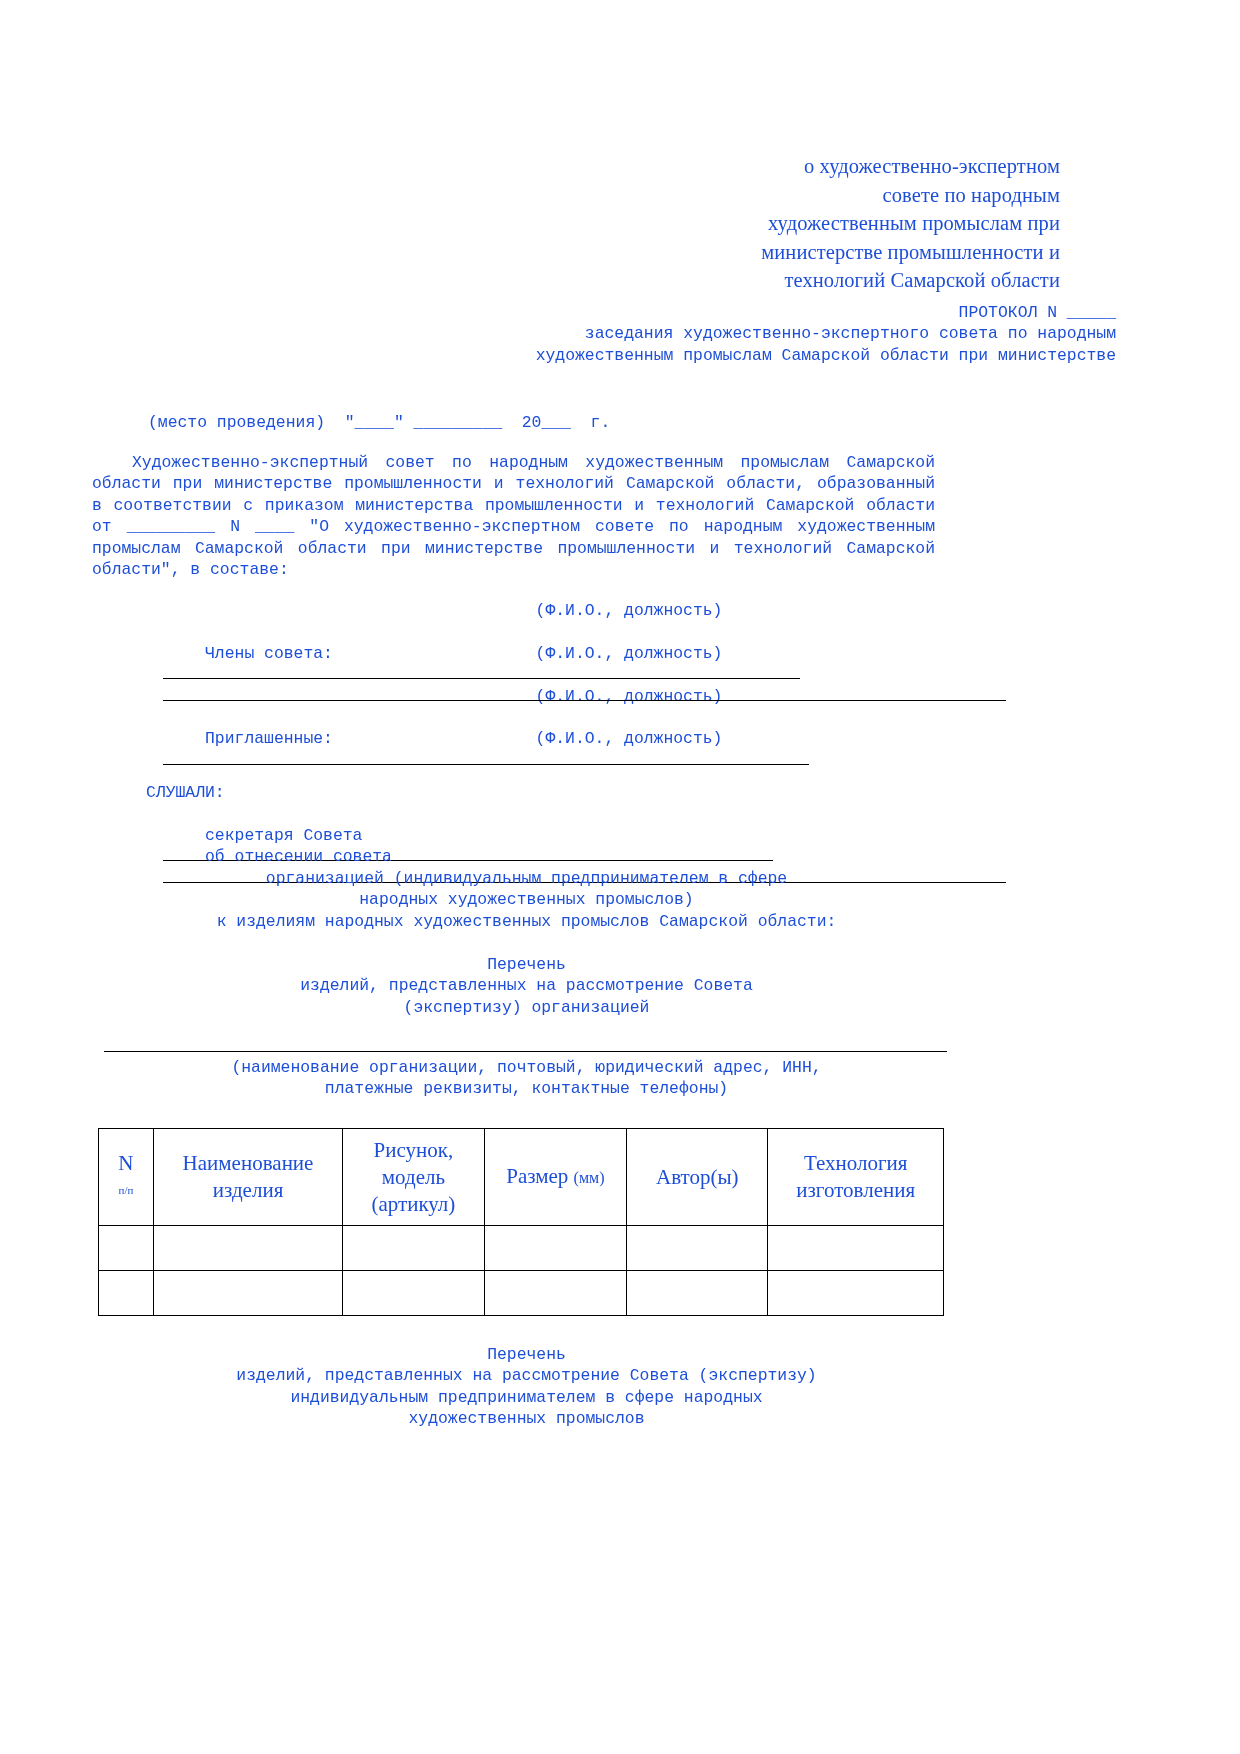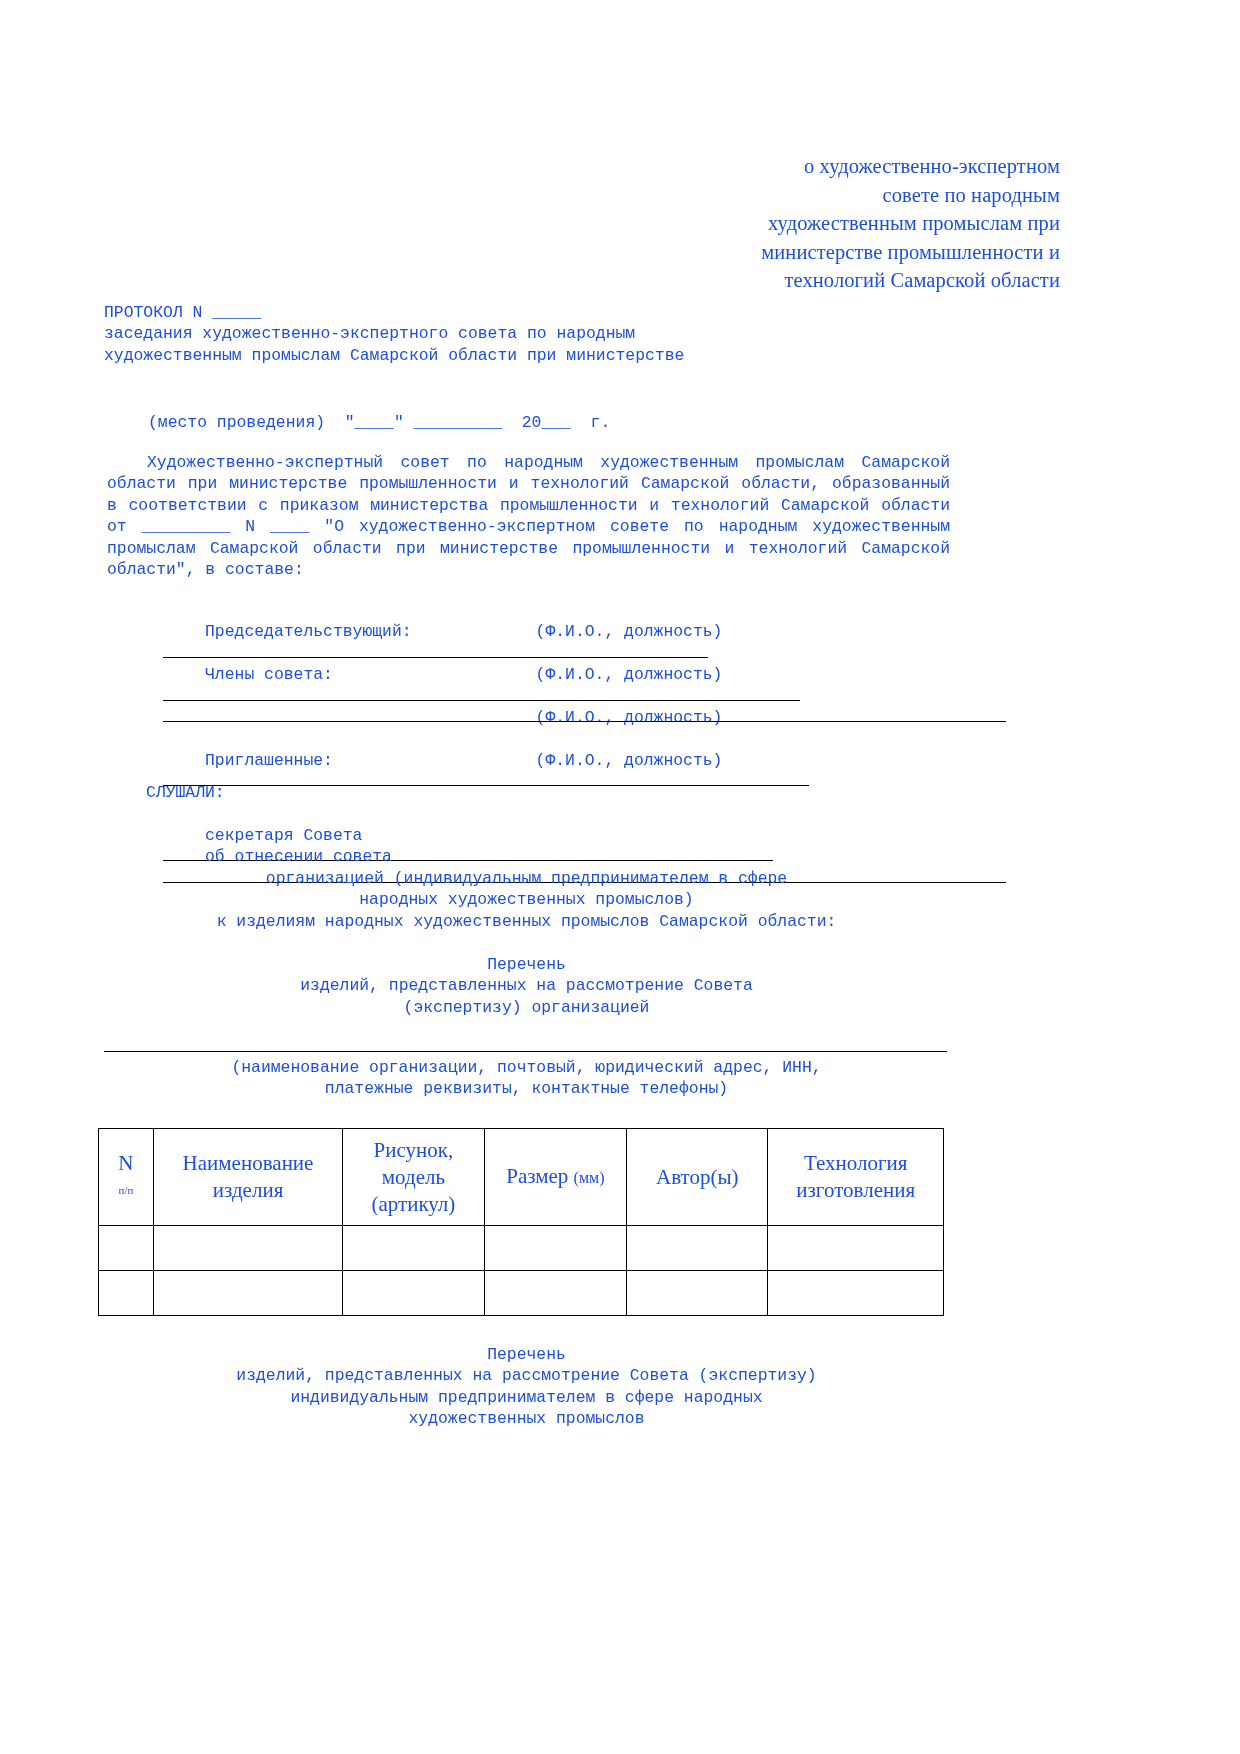--- a/index.html
+++ b/index.html
@@ -35,39 +35,39 @@
   .mono {
     font-family: "Liberation Mono", "DejaVu Sans Mono", monospace;
     font-size: 16.4px;
     line-height: 21.4px;
     letter-spacing: 0px;
   }
 
   .title-block {
     position: absolute;
     top: 286px;
-    left: 104px;
+    left: 96px;
     width: 1020px;
-    text-align: left;
+    text-align: right;
     font-family: Liberation Mono, monospace;
   }
   .title-block .t-line { white-space: pre; }
 
   .place-line {
     position: absolute;
     top: 396px;
     left: 148px;
     white-space: pre;
   }
 
   
   .para {
     position: absolute;
     top: 436px;
-    left: 107px;
+    left: 92px;
     width: 843px;
     text-align: justify;
     text-justify: inter-word;
     text-indent: 40px;
   }
 
   
   .sig-block {
     position: absolute;
     top: 584px;
@@ -196,24 +196,20 @@
     <div class="t-line">заседания художественно-экспертного совета по народным</div>
     <div class="t-line">художественным промыслам Самарской области при министерстве</div>
   </div>
 
   <div class="place-line mono">(место проведения)  "____" _________  20___  г.</div>
 
   <div class="para mono">Художественно-экспертный совет по народным художественным промыслам Самарской области при министерстве промышленности и технологий Самарской области, образованный в соответствии с приказом министерства промышленности и технологий Самарской области от _________ N ____ "О художественно-экспертном совете по народным художественным промыслам Самарской области при министерстве промышленности и технологий Самарской области", в составе:</div>
 
   <div class="sig-block mono">
 
-    <div class="sig-row">
-      <span class="sig-label" style="padding-left:42px">Председательствующий:</span>
-      <span class="rule" style="width:545px"></span>
-    </div>
     <div class="fio-caption fio-indent">(Ф.И.О., должность)</div>
 
     <div class="sig-row">
       <span class="sig-label" style="padding-left:42px">Члены совета:</span>
       <span class="rule" style="width:637px"></span>
     </div>
     <div class="fio-caption fio-indent">(Ф.И.О., должность)</div>
 
     <div class="sig-row">
       <span class="rule" style="width:843px"></span>

